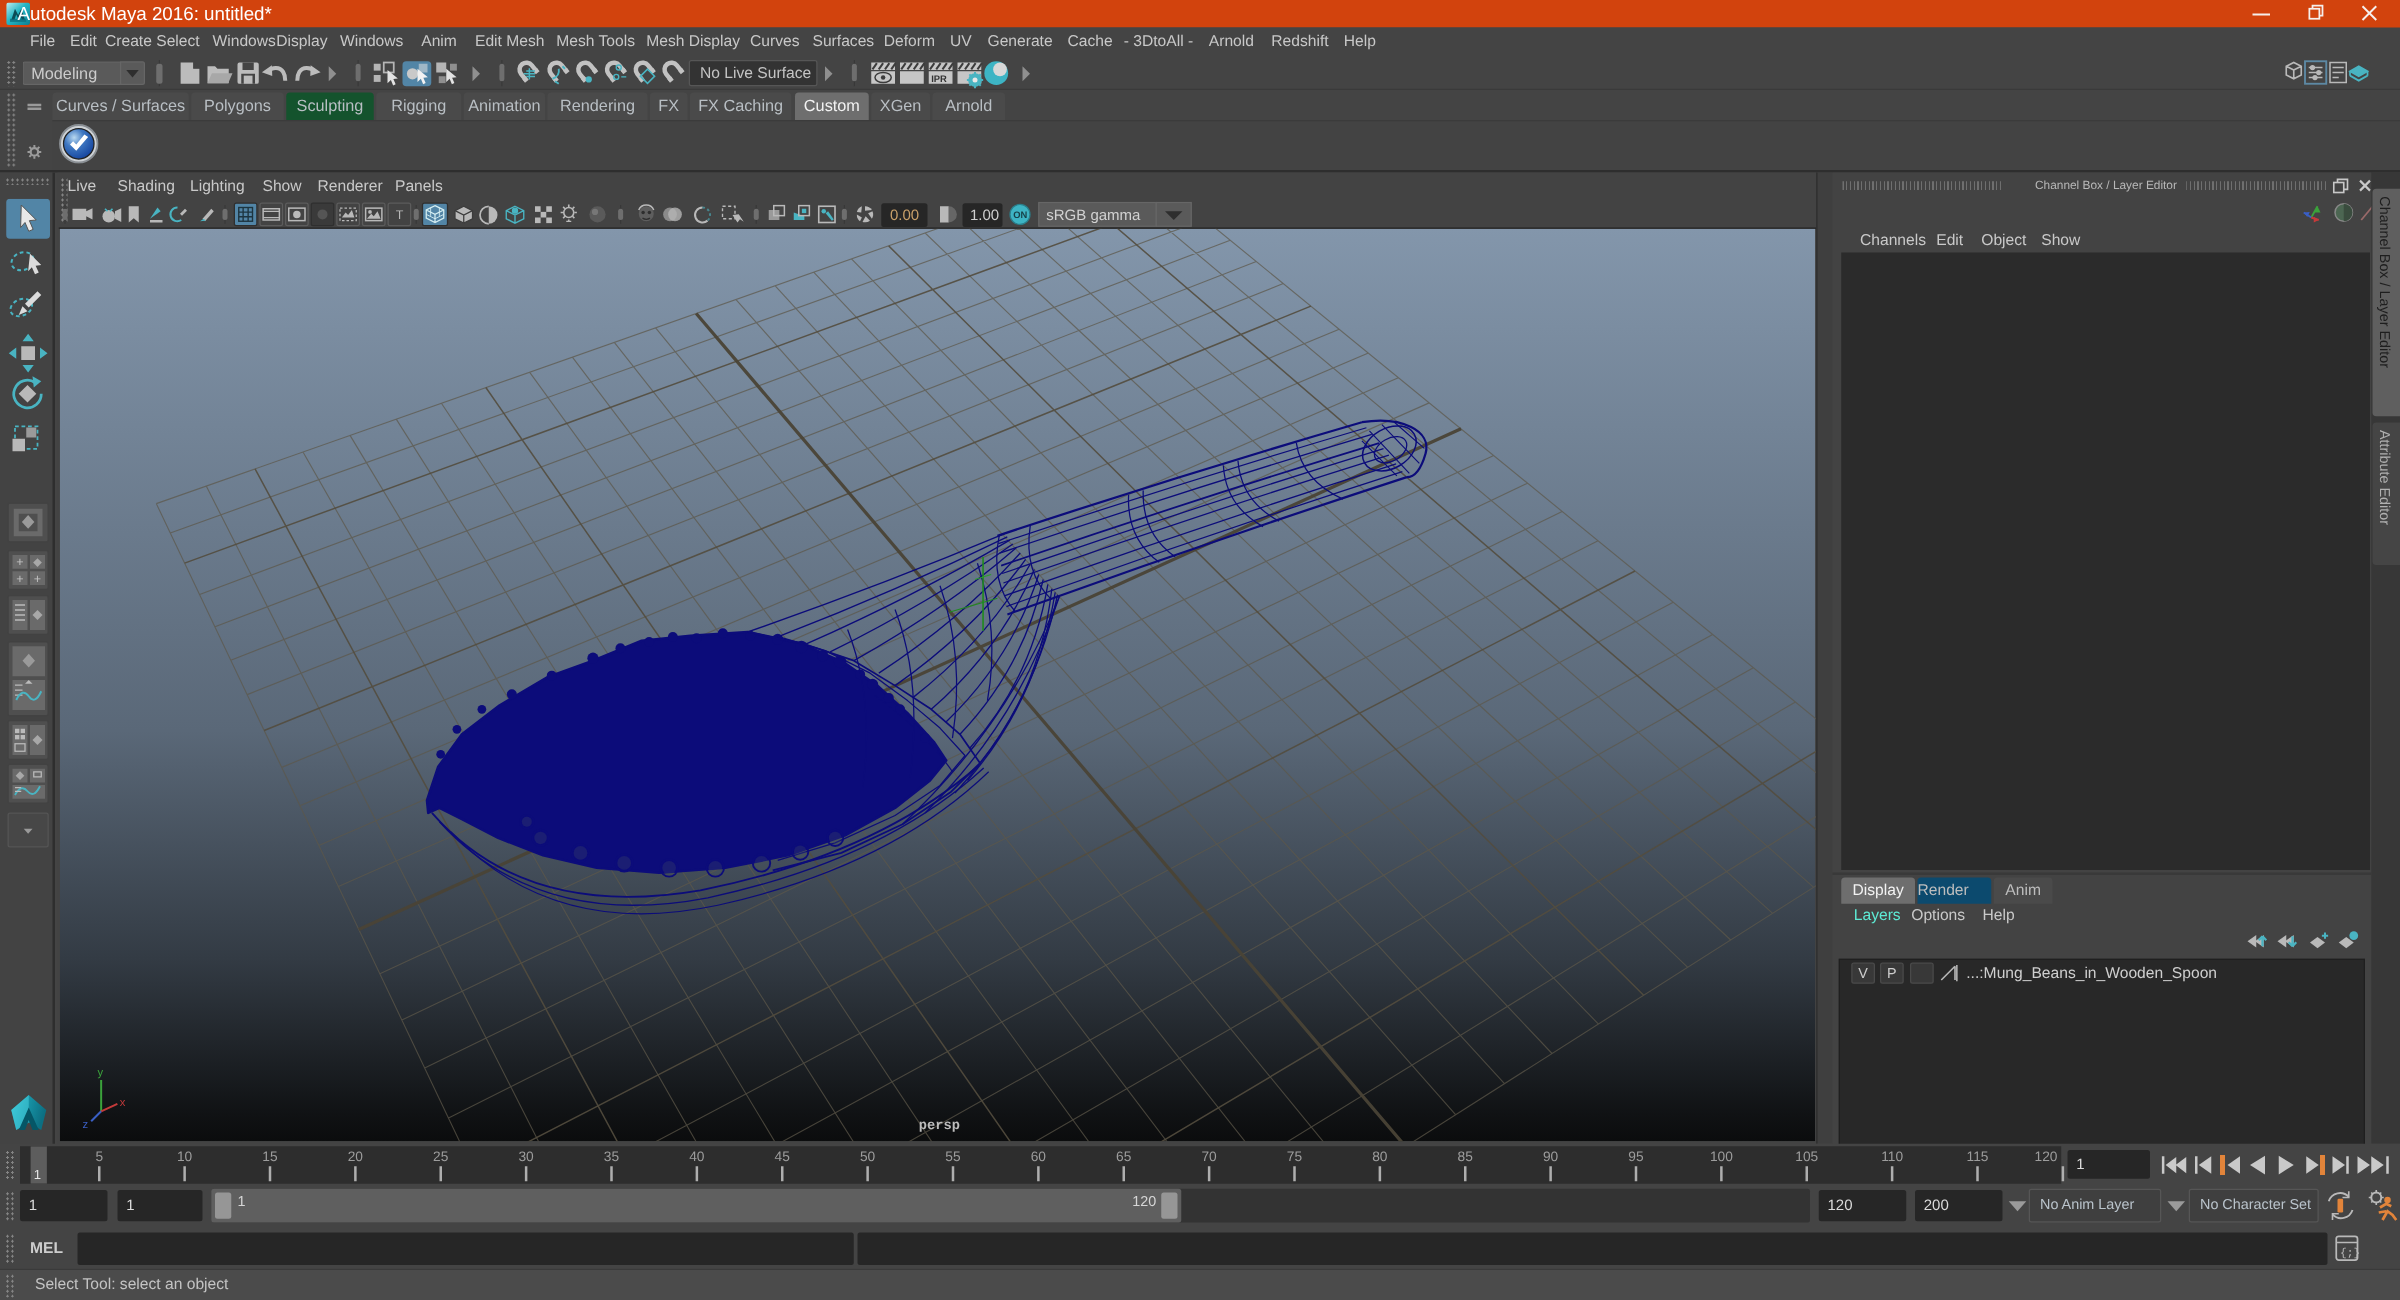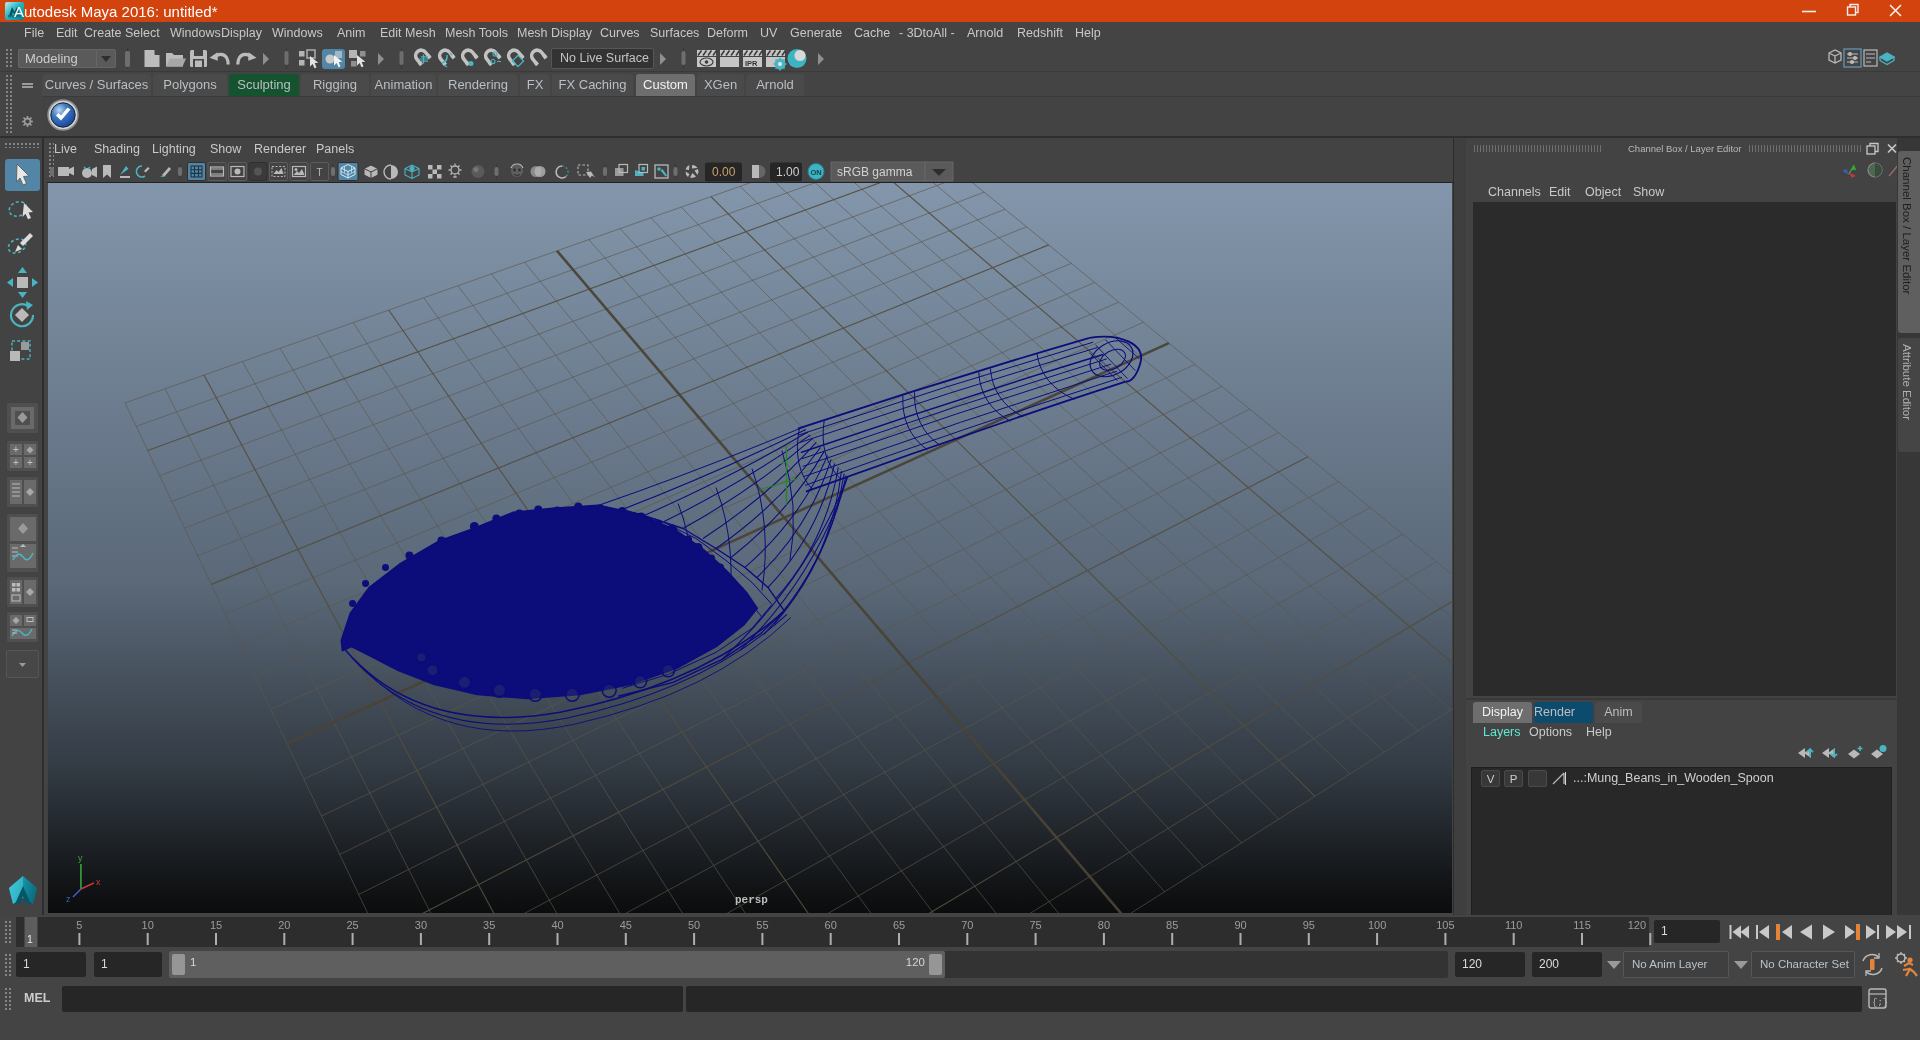--- a/index.html
+++ b/index.html
@@ -765,13 +765,17 @@
       </svg>
       <div class="abs grip" style="left:4px;top:72px;width:7px;height:24px"></div>
       <span class="abs" style="left:24px;top:76px;color:#cdcdcd;font-size:12.5px;font-weight:bold">MEL</span>
       <div class="abs" style="left:62px;top:71px;width:621px;height:26px;background:#262626;border-radius:2px"></div>
       <div class="abs" style="left:686px;top:71px;width:1176px;height:26px;background:#262626;border-radius:2px"></div>
       <svg class="abs" style="left:1868px;top:73px" width="20" height="22">
         <rect x="1" y="1" width="17" height="19" rx="2" fill="none" stroke="#b9b9b9" stroke-width="1.4"></rect>
         <path d="M1 6 h17" stroke="#b9b9b9" stroke-width="1.2"></path>
         <text x="4" y="16.5" font-size="9" fill="#b9b9b9" font-family="Liberation Mono,monospace">{;}</text>
       </svg>
+      <div class="abs" style="left:0;top:100px;width:1920px;height:25px;background:#4b4b4b;border-top:1px solid #3a3a3a">
+        <div class="abs grip" style="left:4px;top:3px;width:7px;height:19px"></div>
+        <span class="abs" style="left:28px;top:4px;color:#c3c3c3;font-size:12.5px">Select Tool: select an object</span>
+      </div>
     </div>
   </div>
 </body></html>

